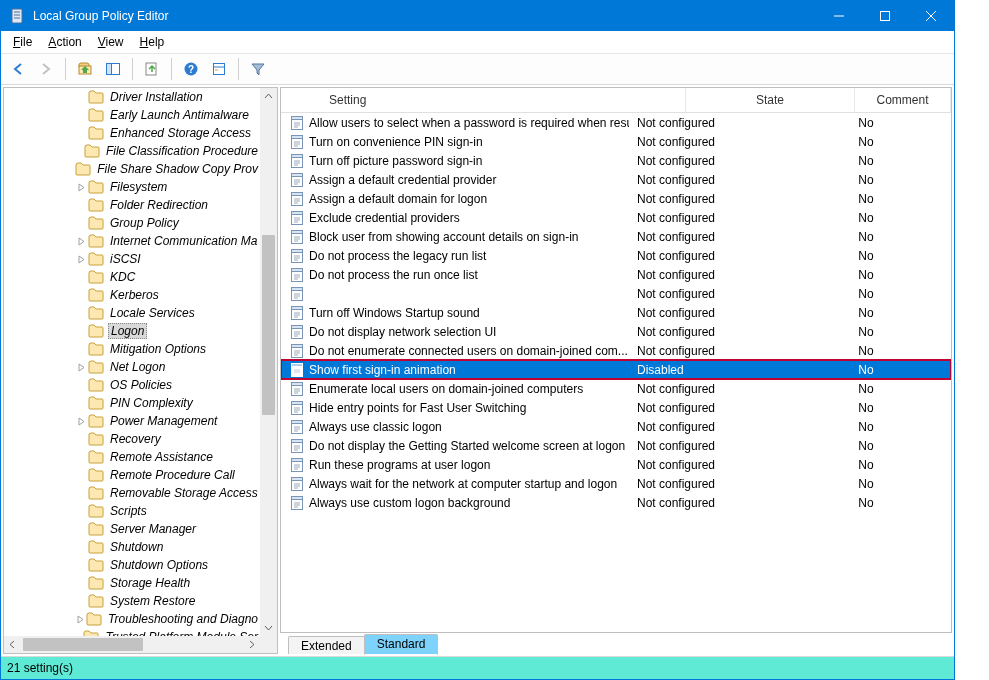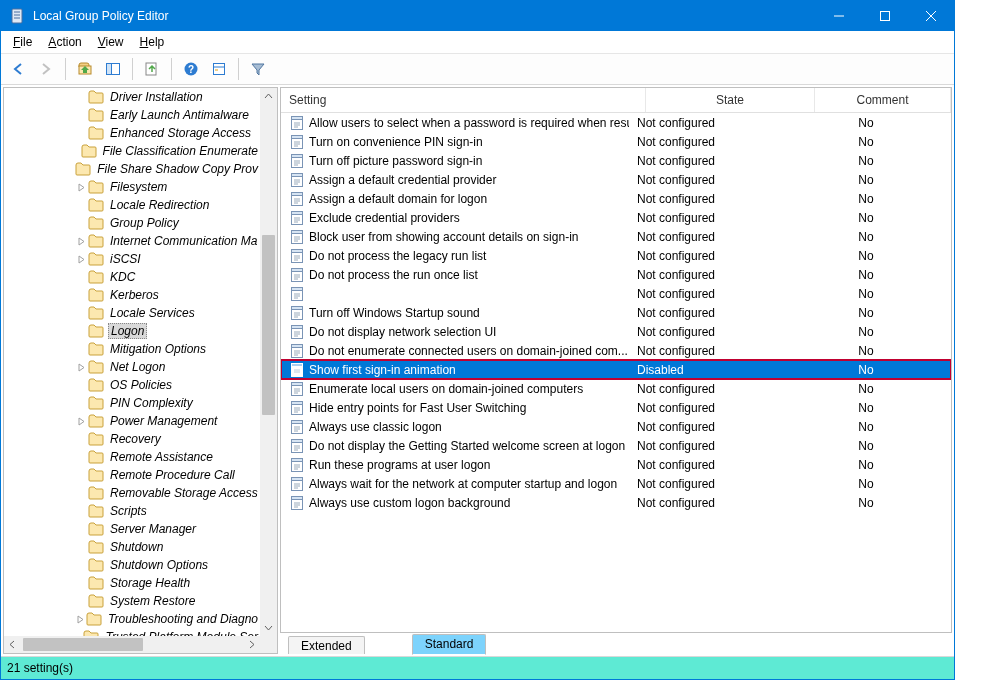--- a/index.html
+++ b/index.html
@@ -31,31 +31,31 @@
   .scrollbar-v .track { flex:1; position:relative; }
   .scrollbar-v .thumb { position:absolute; left:2px; right:2px; top:130px; height:180px; background:#c2c2c2; border-radius:1px; }
   .scrollbar-h { position:absolute; left:0; right:17px; bottom:0; height:17px; background:#f0f0f0; display:flex; }
   .scrollbar-h .track { flex:1; position:relative; }
   .scrollbar-h .thumb { position:absolute; top:2px; bottom:2px; left:2px; width:120px; background:#c2c2c2; border-radius:1px;}
   .scroll-corner { position:absolute; right:0; bottom:0; width:17px; height:17px; background:#f0f0f0; }
   .list-pane { flex:1; margin:2px 2px 2px 0; display:flex; flex-direction:column; }
   .list-container { flex:1; border:1px solid #bfbfbf; position:relative; display:flex; flex-direction:column; overflow:hidden; }
   .list-header { display:flex; height:24px; border-bottom:1px solid #e0e0e0; background:#fff; }
   .list-header .col { display:flex; align-items:center; padding:0 8px; border-right:1px solid #e8e8e8; color:#333; }
-  .col-setting { width:348px; text-align:center;}
+  .col-setting { width:348px; text-align:center;margin-left:40px;}
   .col-state { width:152px; justify-content:center; }
   .col-comment { flex:1; justify-content:center; }
   .list-body { flex:1; overflow-y:auto; position:relative;}
   .list-row { display:flex; align-items:center; height:19px; }
   .list-row .cell { padding:0 8px; overflow:hidden; text-overflow:ellipsis; white-space:nowrap; }
   .list-row .cell.setting { width:348px; display:flex; align-items:center; gap:4px; box-sizing:border-box; }
   .list-row .cell.state { width:152px; box-sizing:border-box;}
   .list-row .cell.comment { flex:1; text-align:center; }
   .list-row.selected { background:#0078d7; color:#fff; outline:2px solid #c00030; outline-offset:-1px;}
-  .tabstrip { height:22px; display:flex; align-items:flex-end; padding-left:8px; position:relative; margin-top:-1px;gap:48px;}
+  .tabstrip { height:22px; display:flex; align-items:flex-end; padding-left:8px; position:relative; margin-top:-1px;}
   .tab { border:1px solid #bfbfbf; border-top-color:#bfbfbf; border-bottom:none; background:#7dd3fc; padding:2px 12px 3px; font-size:12px; position:relative; bottom:-1px; margin-right:-1px; border-radius: 2px 2px 0 0;}
   .tab.inactive { background:#f4f4f4; bottom:0px; padding-bottom:1px;}
   .tabstrip::after { content:""; position:absolute; left:0; right:0; bottom:0; height:1px; background:#bfbfbf; z-index:-1;}
   .tab.active { z-index:2; border-bottom:1px solid white; }
   .statusbar { height:22px; border-top:1px solid #d9d9d9; display:flex; align-items:center; padding:0 6px; background:#5eead4; font-size:12px;}
   svg { display:block; }
   .setting-icon { flex-shrink:0; }
 </style>
 </head>
 <body>
@@ -183,21 +183,21 @@
                 </span>
                 <span class="label">Enhanced Storage Access</span>
               </div>
               <div class="tree-row">
                 <span class="twisty"></span>
                 <span class="folder">
                   <svg width="16" height="14" viewBox="0 0 16 14">
                     <path d="M1 3 Q1 1 3 1 L6 1 L8 3 L14 3 Q15 3 15 4 L15 12 Q15 13 14 13 L2 13 Q1 13 1 12 Z" fill="#fce8b0" stroke="#c9a13a" stroke-width="1"></path>
                   </svg>
                 </span>
-                <span class="label">File Classification Enumerate</span>
+                <span class="label">File Classification Procedure</span>
               </div>
               <div class="tree-row">
                 <span class="twisty"></span>
                 <span class="folder">
                   <svg width="16" height="14" viewBox="0 0 16 14">
                     <path d="M1 3 Q1 1 3 1 L6 1 L8 3 L14 3 Q15 3 15 4 L15 12 Q15 13 14 13 L2 13 Q1 13 1 12 Z" fill="#fce8b0" stroke="#c9a13a" stroke-width="1"></path>
                   </svg>
                 </span>
                 <span class="label">File Share Shadow Copy Prov</span>
               </div>
@@ -214,21 +214,21 @@
                 </span>
                 <span class="label">Filesystem</span>
               </div>
               <div class="tree-row">
                 <span class="twisty"></span>
                 <span class="folder">
                   <svg width="16" height="14" viewBox="0 0 16 14">
                     <path d="M1 3 Q1 1 3 1 L6 1 L8 3 L14 3 Q15 3 15 4 L15 12 Q15 13 14 13 L2 13 Q1 13 1 12 Z" fill="#fce8b0" stroke="#c9a13a" stroke-width="1"></path>
                   </svg>
                 </span>
-                <span class="label">Locale Redirection</span>
+                <span class="label">Folder Redirection</span>
               </div>
               <div class="tree-row">
                 <span class="twisty"></span>
                 <span class="folder">
                   <svg width="16" height="14" viewBox="0 0 16 14">
                     <path d="M1 3 Q1 1 3 1 L6 1 L8 3 L14 3 Q15 3 15 4 L15 12 Q15 13 14 13 L2 13 Q1 13 1 12 Z" fill="#fce8b0" stroke="#c9a13a" stroke-width="1"></path>
                   </svg>
                 </span>
                 <span class="label">Group Policy</span>
               </div>

